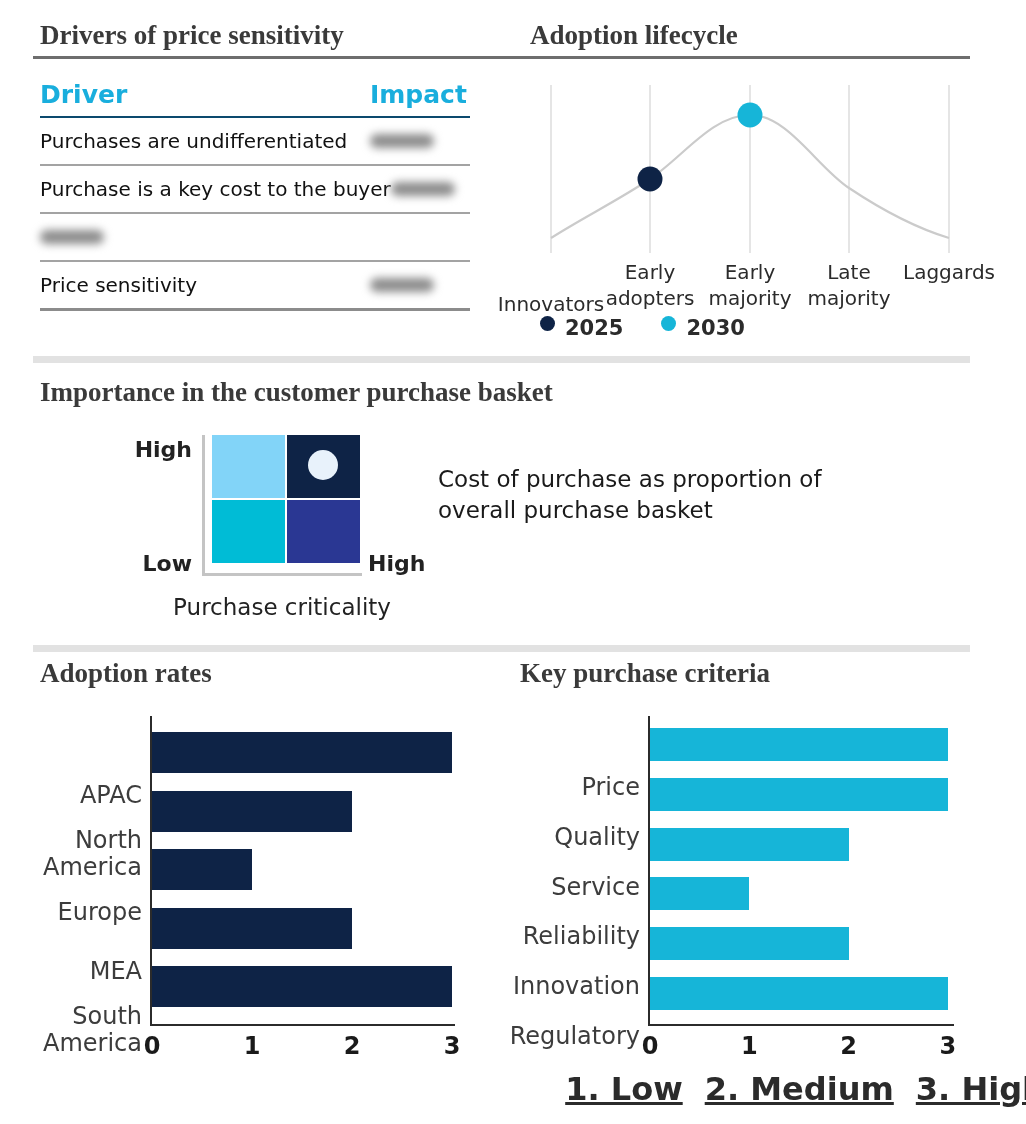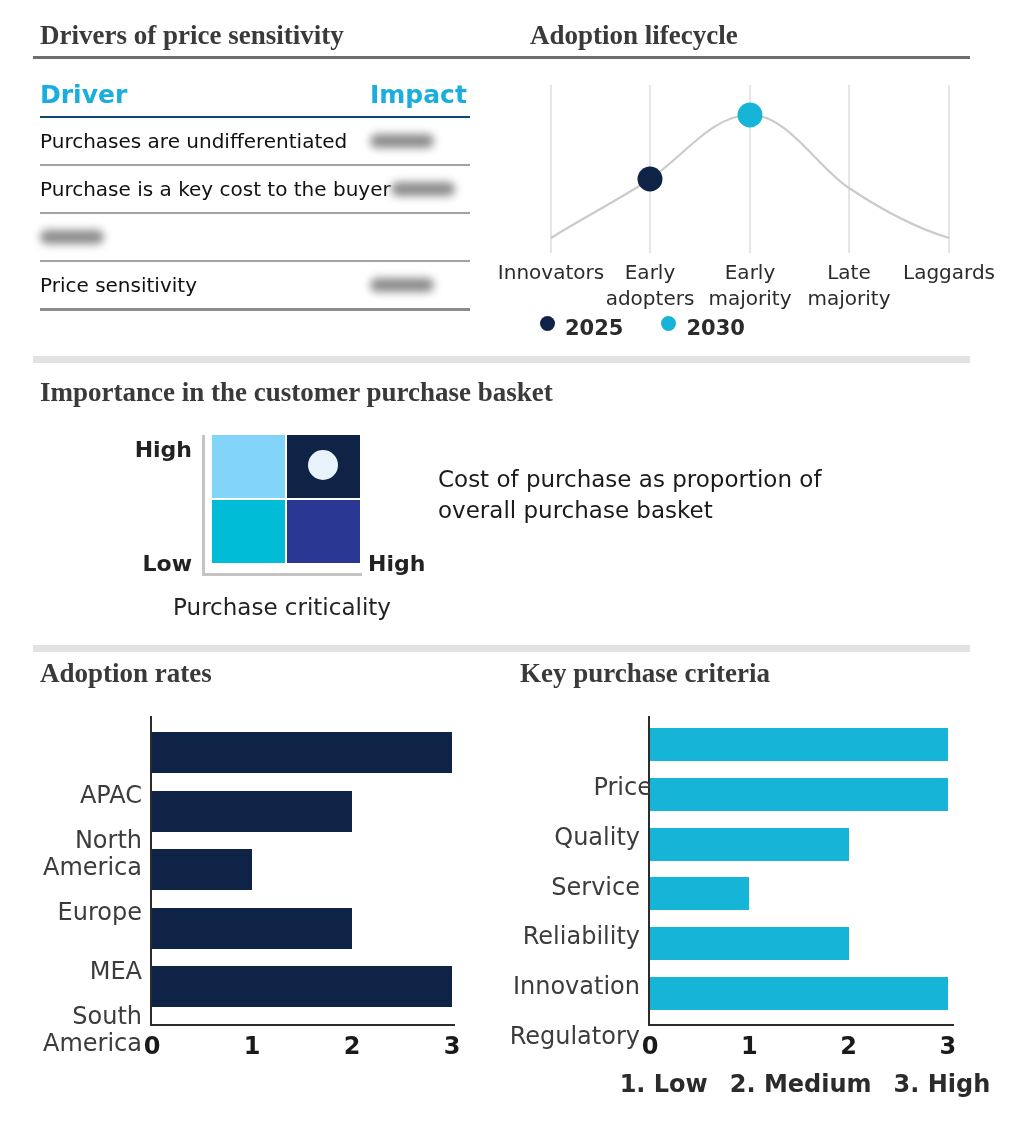--- a/index.html
+++ b/index.html
@@ -43,21 +43,21 @@
   #mx-axis-title{position:absolute;left:132px;top:594px;width:300px;text-align:center;font-size:23px;color:#222;font-weight:normal;}
   #basket-annotation{position:absolute;left:438px;top:464px;font-size:23px;line-height:31px;color:#1a1a1a;}
 
   
   .spine{position:absolute;background:#2b2b2b;}
   .hbar{position:absolute;}
   .hbar-label{position:absolute;display:flex;align-items:center;justify-content:flex-end;
     text-align:right;font-size:24px;line-height:27px;color:#3c3c3c;margin-top:43px;}
   .tick-label{position:absolute;width:40px;text-align:center;font-size:24px;font-weight:bold;color:#1a1a1a;}
   #criteria-note{position:absolute;left:640px;top:1070px;width:330px;display:flex;gap:22px;justify-content:center;}
-  #criteria-note span{font-size:24px;font-weight:bold;color:#2b2b2b;white-space:nowrap;}
+  #criteria-note span{font-size:32px;font-weight:bold;color:#2b2b2b;white-space:nowrap;text-decoration:underline;}
 </style>
 </head>
 <body>
 
 <div id="canvas">
 
   <div class="panel-title" style="left:40px;top:20px;">Drivers of price sensitivity</div>
   <div class="panel-title" style="left:530px;top:20px;">Adoption lifecycle</div>
   <div class="rule-dark" style="left:33px;top:56px;width:937px;"></div>
 
@@ -99,21 +99,21 @@
       <line x1="150" y1="15" x2="150" y2="183" stroke="#dcdcdc" stroke-width="1.5"></line>
       <line x1="250" y1="15" x2="250" y2="183" stroke="#dcdcdc" stroke-width="1.5"></line>
       <line x1="349" y1="15" x2="349" y2="183" stroke="#dcdcdc" stroke-width="1.5"></line>
       <line x1="449" y1="15" x2="449" y2="183" stroke="#dcdcdc" stroke-width="1.5"></line>
     </g>
     <path d="M 51 168 C 84 147, 117 131, 150 109 C 183 87, 212 45, 250 45 C 288 45, 316 96, 349 118 C 382 140, 416 158, 449 168" fill="none" stroke="#cbcbcb" stroke-width="2.2"></path>
   <circle cx="150" cy="109" r="12.5" fill="#0e2346"></circle>
       <circle cx="250" cy="45" r="12.5" fill="#16b5d8"></circle>
     </svg>
   <div id="lifecycle-categories">
-      <div class="lc-cat" style="left: -9px;">
+      <div class="lc-cat" style="left: -9px; margin-top: 32px;">
         <div>Innovators</div>
       </div>
       <div class="lc-cat" style="left: 90px;">
         <div>Early</div>
         <div>adopters</div>
       </div>
       <div class="lc-cat" style="left: 190px;">
         <div>Early</div>
         <div>majority</div>
       </div>
@@ -182,21 +182,21 @@
       <div class="tick-label" style="left: 132px; top: 1032px;">0</div>
       <div class="tick-label" style="left: 232px; top: 1032px;">1</div>
       <div class="tick-label" style="left: 332px; top: 1032px;">2</div>
       <div class="tick-label" style="left: 432px; top: 1032px;">3</div>
     </div>
 
   <div class="spine" style="left:648px;top:716px;width:2px;height:310px;"></div>
   <div class="spine" style="left:648px;top:1024px;width:306px;height:2px;"></div>
   <div id="criteria-chart" class="abs" style="left:0;top:0;width:1026px;height:0;">
       <div class="hbar" style="left: 650px; top: 728px; width: 298px; height: 33px; background: rgb(22, 181, 216);"></div>
-      <div class="hbar-label" style="left: 507px; top: 730.5px; width: 145px; height: 28px;">Price</div>
+      <div class="hbar-label" style="left: 495px; top: 730.5px; width: 145px; height: 28px;">Price</div>
       <div class="hbar" style="left: 650px; top: 777.8px; width: 298px; height: 33px; background: rgb(22, 181, 216);"></div>
       <div class="hbar-label" style="left: 495px; top: 780.3px; width: 145px; height: 28px;">Quality</div>
       <div class="hbar" style="left: 650px; top: 827.6px; width: 199px; height: 33px; background: rgb(22, 181, 216);"></div>
       <div class="hbar-label" style="left: 495px; top: 830.1px; width: 145px; height: 28px;">Service</div>
       <div class="hbar" style="left: 650px; top: 877.4px; width: 99px; height: 33px; background: rgb(22, 181, 216);"></div>
       <div class="hbar-label" style="left: 495px; top: 879.9px; width: 145px; height: 28px;">Reliability</div>
       <div class="hbar" style="left: 650px; top: 927.2px; width: 199px; height: 33px; background: rgb(22, 181, 216);"></div>
       <div class="hbar-label" style="left: 495px; top: 929.7px; width: 145px; height: 28px;">Innovation</div>
       <div class="hbar" style="left: 650px; top: 977px; width: 298px; height: 33px; background: rgb(22, 181, 216);"></div>
       <div class="hbar-label" style="left: 495px; top: 979.5px; width: 145px; height: 28px;">Regulatory</div>

